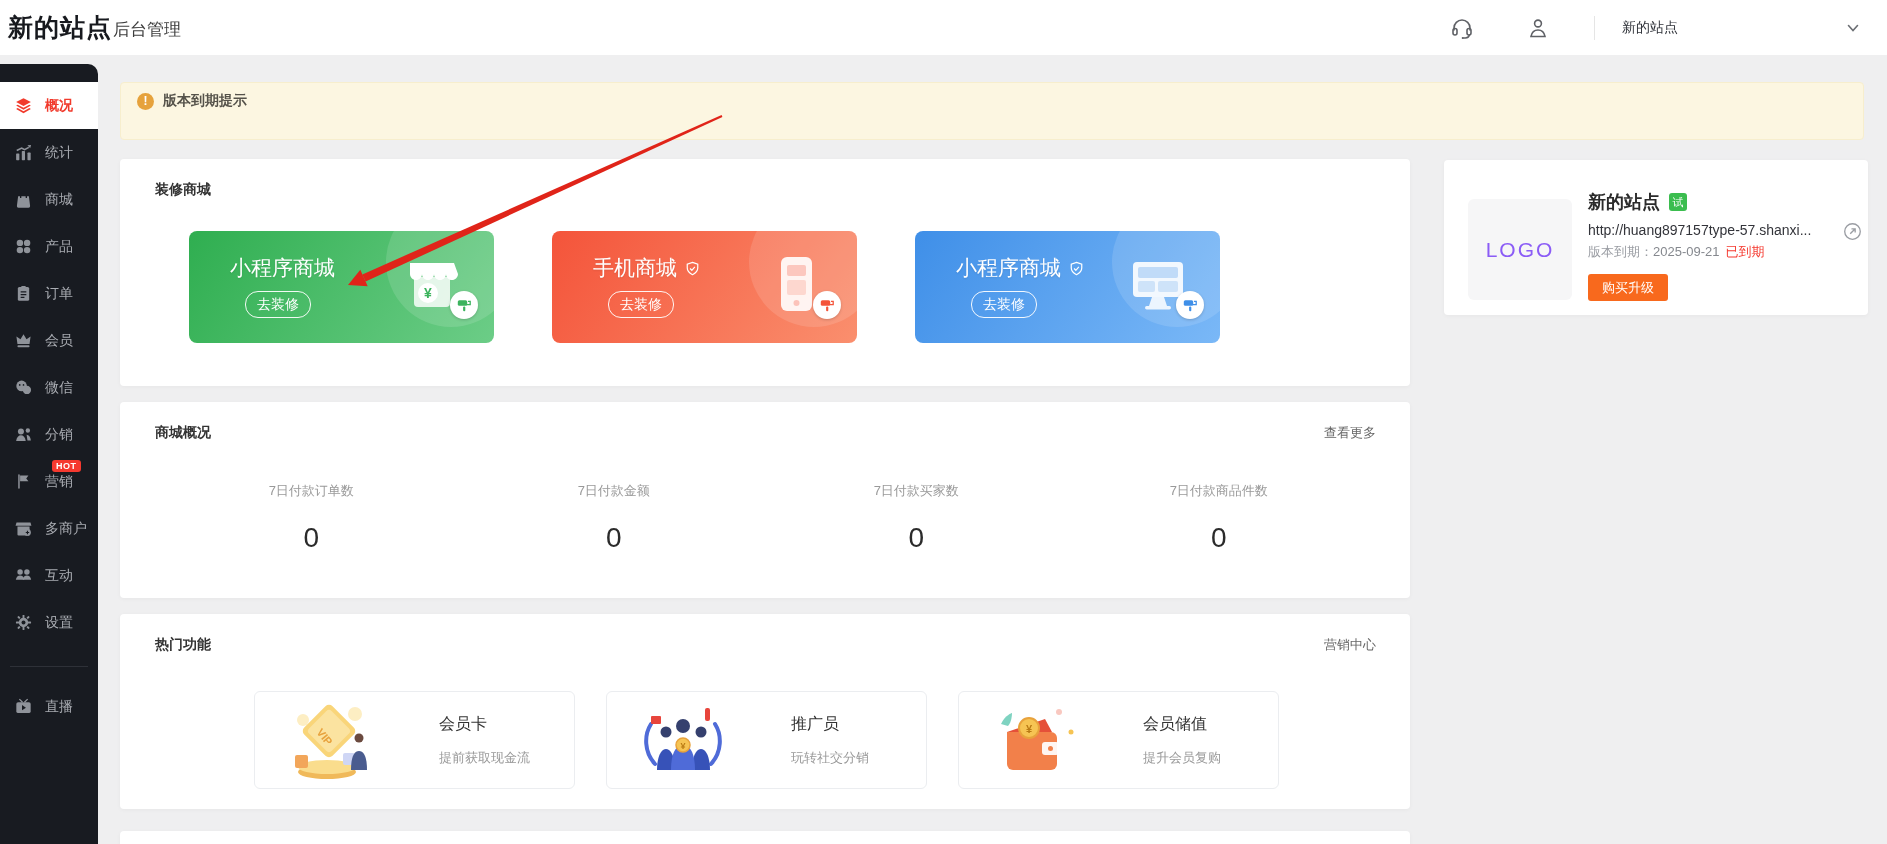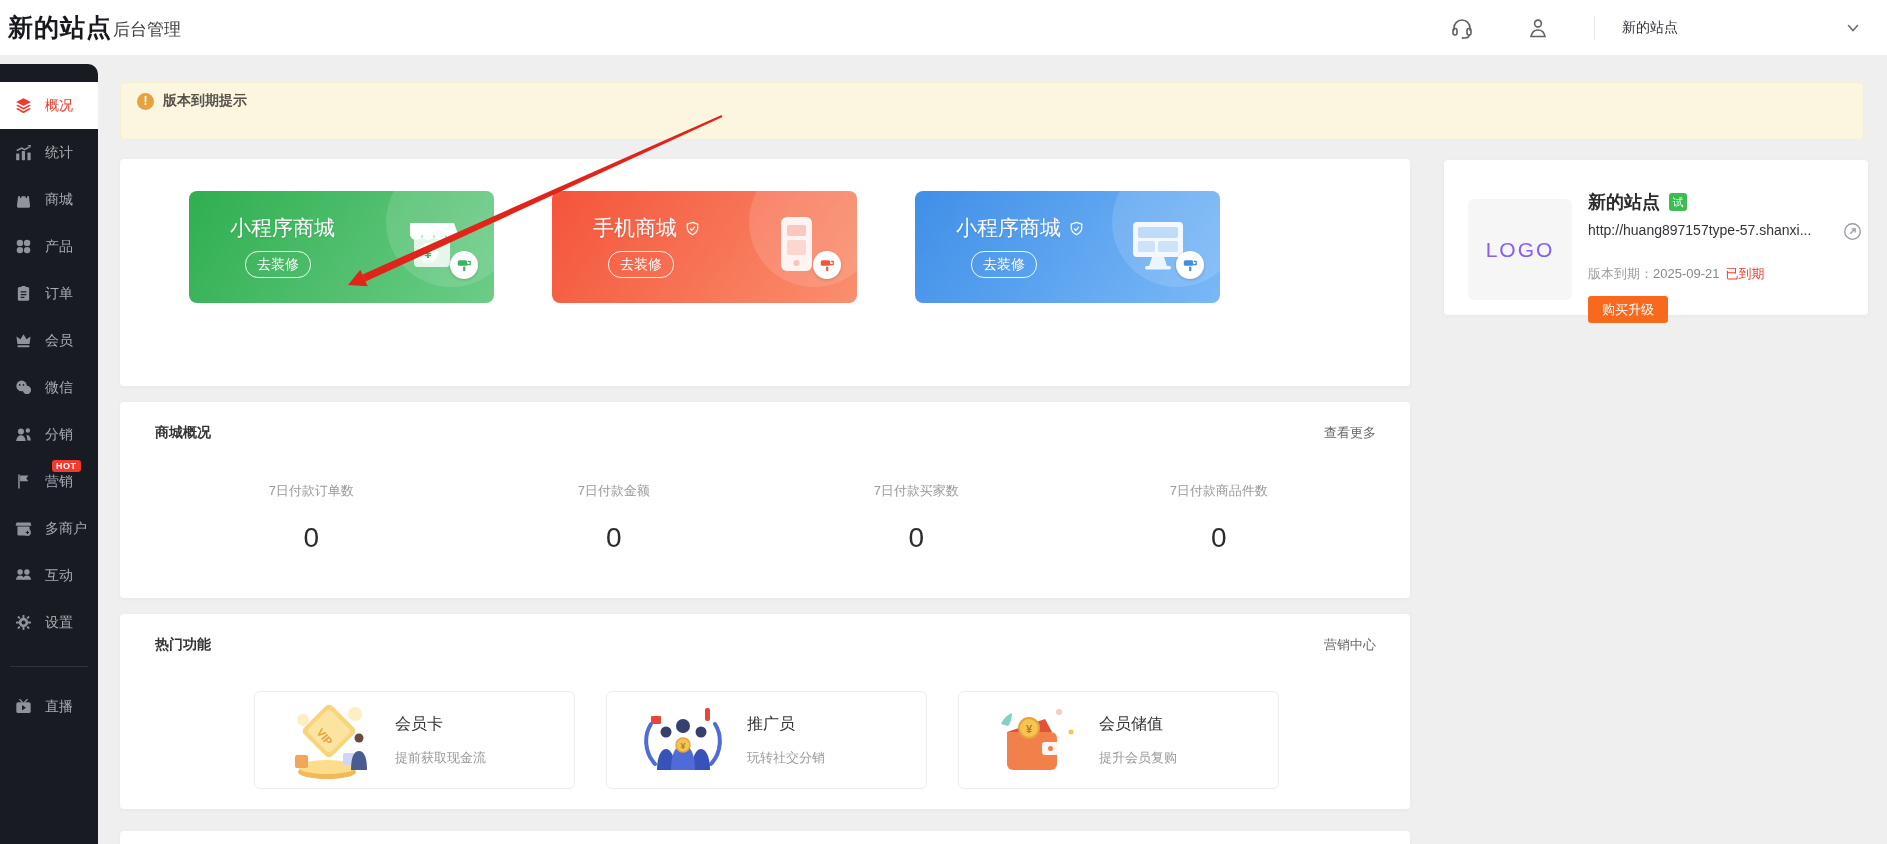--- a/index.html
+++ b/index.html
@@ -18,21 +18,21 @@
   .hr-site{position:absolute;left:1622px;top:0;line-height:55px;font-size:14px;color:#30333a;cursor:pointer;}
   .hr-chev{position:absolute;left:1846px;top:21px;width:14px;height:14px;color:#6b6e73;cursor:pointer;}
   .hr-chev svg{width:14px;height:14px;}
 
   
   .sidebar{position:absolute;left:0;top:64px;bottom:0;width:98px;background:#181b21;border-top-right-radius:10px;z-index:4;}
   .side-nav{margin-top:18px;}
   .side-item{height:47px;display:flex;align-items:center;padding-left:15px;color:#a9acb2;font-size:14px;cursor:pointer;position:relative;}
   .side-item .sicon{width:17px;height:17px;margin-right:13px;display:flex;color:#8f939a;flex:none;}
   .side-item .sicon svg{width:17px;height:17px;}
-  .side-item.active{background:#ffffff;color:#f13a2c;font-weight:normal;align-items:center;}
+  .side-item.active{background:#ffffff;color:#f13a2c;font-weight:bold;align-items:center;}
   .side-item.active .sicon{color:#f13a2c;}
   .hot-badge{position:absolute;left:52px;top:2px;background:#f5392f;color:#fff;font-size:9px;font-weight:bold;padding:1px 4px;border-radius:3px;letter-spacing:.5px;}
   .side-divider{height:1px;background:#2e3138;margin:20px 10px 16px;}
 
   
   .main{position:absolute;left:98px;top:55px;right:0;bottom:0;}
   .notice{position:absolute;left:22px;top:27px;width:1744px;height:58px;background:#fcf6e1;border:1px solid #f7eecd;border-radius:4px;box-sizing:border-box;padding:9px 16px;}
   .notice-head{display:flex;align-items:center;gap:9px;}
   .warn-circle{width:17px;height:17px;border-radius:50%;background:#e6a23c;color:#fff;font-size:12px;font-weight:bold;display:flex;align-items:center;justify-content:center;flex:none;}
   .notice-title{font-size:14px;font-weight:bold;color:#55524a;}
@@ -66,35 +66,35 @@
   
   .stats-row{display:flex;margin:40px 40px 0;}
   .stat{flex:1;text-align:center;}
   .stat-label{font-size:13px;color:#999;}
   .stat-value{font-size:28px;color:#2b2b2b;margin-top:22px;font-weight:400;}
 
   
   .hot-row{display:flex;margin:37px 0 0 134px;gap:31px;}
   .hot-item{width:321px;height:98px;border:1px solid #ebedf0;border-radius:6px;background:#fff;display:flex;align-items:center;box-sizing:border-box;padding-left:28px;cursor:pointer;flex:none;}
   .hot-ill{width:96px;height:84px;flex:none;}
-  .hot-text{margin-left:16px;}
+  .hot-text{margin-left:60px;}
   .hot-title{font-size:16px;color:#333;}
   .hot-desc{font-size:13px;color:#999;margin-top:14px;}
 
   
   .site-panel{position:absolute;left:1346px;top:105px;width:424px;height:155px;background:#fff;border-radius:4px;box-shadow:0 1px 4px rgba(0,0,0,.04);}
   .logo-box{position:absolute;left:24px;top:39px;width:104px;height:101px;background:#f6f6f7;border-radius:6px;color:#8b5cf6;display:flex;align-items:center;justify-content:center;font-size:21px;letter-spacing:2px;}
   .sp-body{position:absolute;left:144px;top:30px;width:268px;}
   .sp-title-row{display:flex;align-items:center;gap:9px;}
   .sp-name{font-size:18px;font-weight:bold;color:#2b2b2b;}
   .trial-badge{width:18px;height:18px;background:#3bbd4f;border-radius:3px;color:#fff;font-size:11px;display:flex;align-items:center;justify-content:center;flex:none;}
   .sp-url{margin-top:8px;font-size:14px;color:#33343a;white-space:nowrap;overflow:hidden;width:252px;}
   .ext-icon{position:absolute;left:399px;top:62px;width:19px;height:19px;cursor:pointer;}
   .ext-icon svg{width:19px;height:19px;}
-  .sp-expire{margin-top:27px;font-size:13px;color:#9a9da3;}
+  .sp-expire{margin-top:5px;font-size:13px;color:#9a9da3;}
   .sp-expire .date{color:#85888e;}
   .sp-expire .status{color:#f5392f;margin-left:6px;}
   .upgrade-btn{margin-top:13px;width:80px;height:27px;background:#f8691d;color:#fff;font-size:13px;border-radius:3px;display:flex;align-items:center;justify-content:center;cursor:pointer;}
 
   
   .arrow-overlay{position:absolute;left:0;top:0;width:1789px;height:789px;pointer-events:none;z-index:7;}
 </style>
 </head>
 <body>
 
@@ -294,20 +294,21 @@
   <main class="main">
 
     <div class="notice">
       <div class="notice-head">
         <span class="warn-circle">!</span>
         <span class="notice-title">版本到期提示</span>
       </div>
     </div>
 
     <section class="card card-decorate">
+      <div class="card-title">装修商城</div>
       <div class="banner-row">
 
         <div class="banner green">
           <div class="blabel">小程序商城</div>
           <div class="pill">去装修</div>
           <span class="bicon">
             <svg viewBox="0 0 68 68">
                 <path d="M16 26h36v26a4 4 0 0 1-4 4H20a4 4 0 0 1-4-4z" fill="rgba(255,255,255,.82)"></path>
                 <path d="M12 12h44l4 11c0 3.3-2.7 6-6 6s-6-2.7-6-6c0 3.3-2.7 6-6 6s-6-2.7-6-6c0 3.3-2.7 6-6 6s-6-2.7-6-6c0 3.3-2.7 6-6 6s-6-2.7-6-6z" fill="#ffffff"></path>
                 <circle cx="30" cy="42" r="10" fill="#ffffff"></circle>

